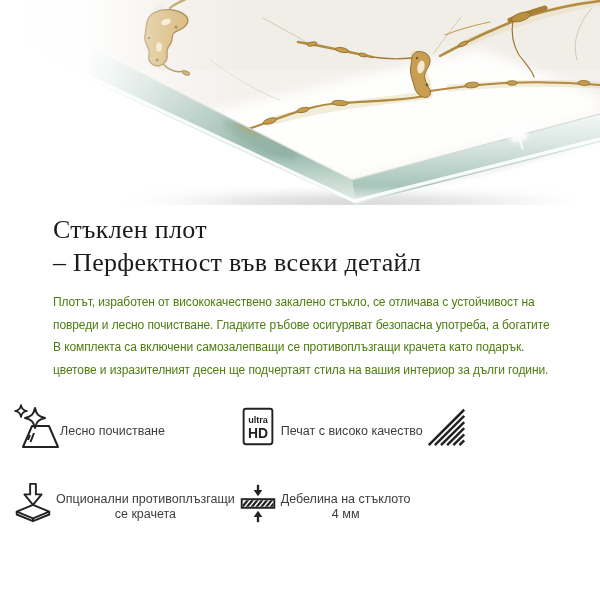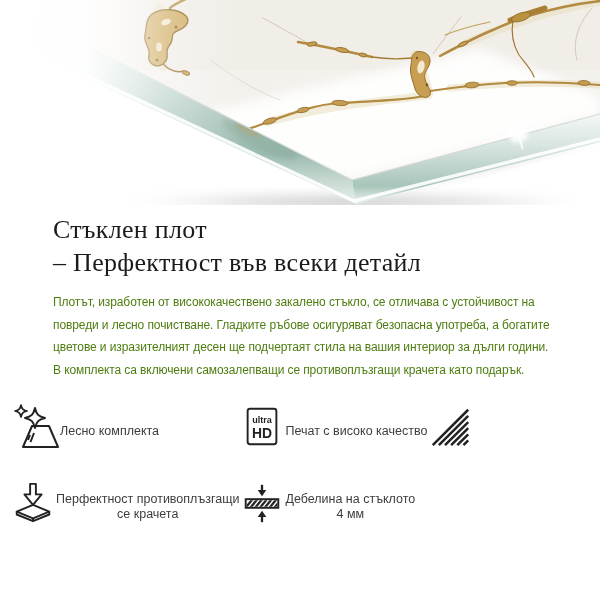--- a/index.html
+++ b/index.html
@@ -193,38 +193,38 @@
 </svg>
 
 <div class="content">
   <div class="title">
     <div>Стъклен плот</div>
     <div>– Перфектност във всеки детайл</div>
   </div>
   <div class="intro">
     <div class="intro-line">Плотът, изработен от висококачествено закалено стъкло, се отличава с устойчивост на</div>
     <div class="intro-line">повреди и лесно почистване. Гладките ръбове осигуряват безопасна употреба, а богатите</div>
+    <div class="intro-line">В комплекта са включени самозалепващи се противоплъзгащи крачета като подарък.</div>
     <div class="intro-line">цветове и изразителният десен ще подчертаят стила на вашия интериор за дълги години.</div>
-    <div class="intro-line">В комплекта са включени самозалепващи се противоплъзгащи крачета като подарък.</div>
   </div>
 </div>
 
 <div class="features">
 
   <div class="feature">
     <div class="icon-box">
       <svg width="50" height="46" viewBox="0 0 50 46">
         <path class="ico" d="M13,43 L22,22 L39,22 L48,43 Z" stroke-width="2.2" stroke-linejoin="round"></path>
         <path class="ico" d="M18,36 L20,31 M20.5,38 L24,29" stroke-width="1.4"></path>
         <path d="M25,4 C26.5,10.5 28.5,12.5 35,14 C28.5,15.5 26.5,17.5 25,24 C23.5,17.5 21.5,15.5 15,14 C21.5,12.5 23.5,10.5 25,4 Z" fill="#fff" stroke="#222" stroke-width="2" stroke-linejoin="round"></path>
         <path d="M11,1 C11.8,5 13,6.2 17,7 C13,7.8 11.8,9 11,13 C10.2,9 9,7.8 5,7 C9,6.2 10.2,5 11,1 Z" fill="#fff" stroke="#222" stroke-width="1.7" stroke-linejoin="round"></path>
       </svg>
     </div>
     <div class="feature-label">
-      <div>Лесно комплекта</div>
+      <div>Лесно почистване</div>
       <div></div>
     </div>
   </div>
 
   <div class="feature">
     <div class="icon-box">
       <svg width="46" height="46" viewBox="0 0 48 48">
         <rect class="ico" x="9" y="5" width="30" height="37" rx="2.5" stroke-width="2.4"></rect>
         <text x="24" y="20" text-anchor="middle" font-family="Liberation Sans, sans-serif" font-size="9.5" font-weight="bold" fill="#222">ultra</text>
         <text x="24" y="35" text-anchor="middle" font-family="Liberation Sans, sans-serif" font-size="14.5" font-weight="bold" fill="#222">HD</text>
@@ -254,21 +254,21 @@
 
   <div class="feature">
     <div class="icon-box">
       <svg width="46" height="46" viewBox="0 0 48 48">
         <path class="ico" d="M7,33 L24,26 L41,33 L24,40 Z" stroke-linejoin="round"></path>
         <path class="ico" d="M7,33 L7,36 L24,43 L41,36 L41,33 M24,40 L24,43" stroke-linejoin="round"></path>
         <path d="M21,4 L27,4 L27,15 L33,15 L24,26 L15,15 L21,15 Z" fill="#fff" stroke="#222" stroke-width="2" stroke-linejoin="round"></path>
       </svg>
     </div>
     <div class="feature-label">
-      <div>Перфектност противоплъзгащи</div>
+      <div>Опционални противоплъзгащи</div>
       <div>се крачета</div>
     </div>
   </div>
 
   <div class="feature">
     <div class="icon-box">
       <svg width="46" height="46" viewBox="0 0 48 48">
         <defs>
           <clipPath id="barClip">
               <rect x="8" y="21" width="32" height="7"></rect>

